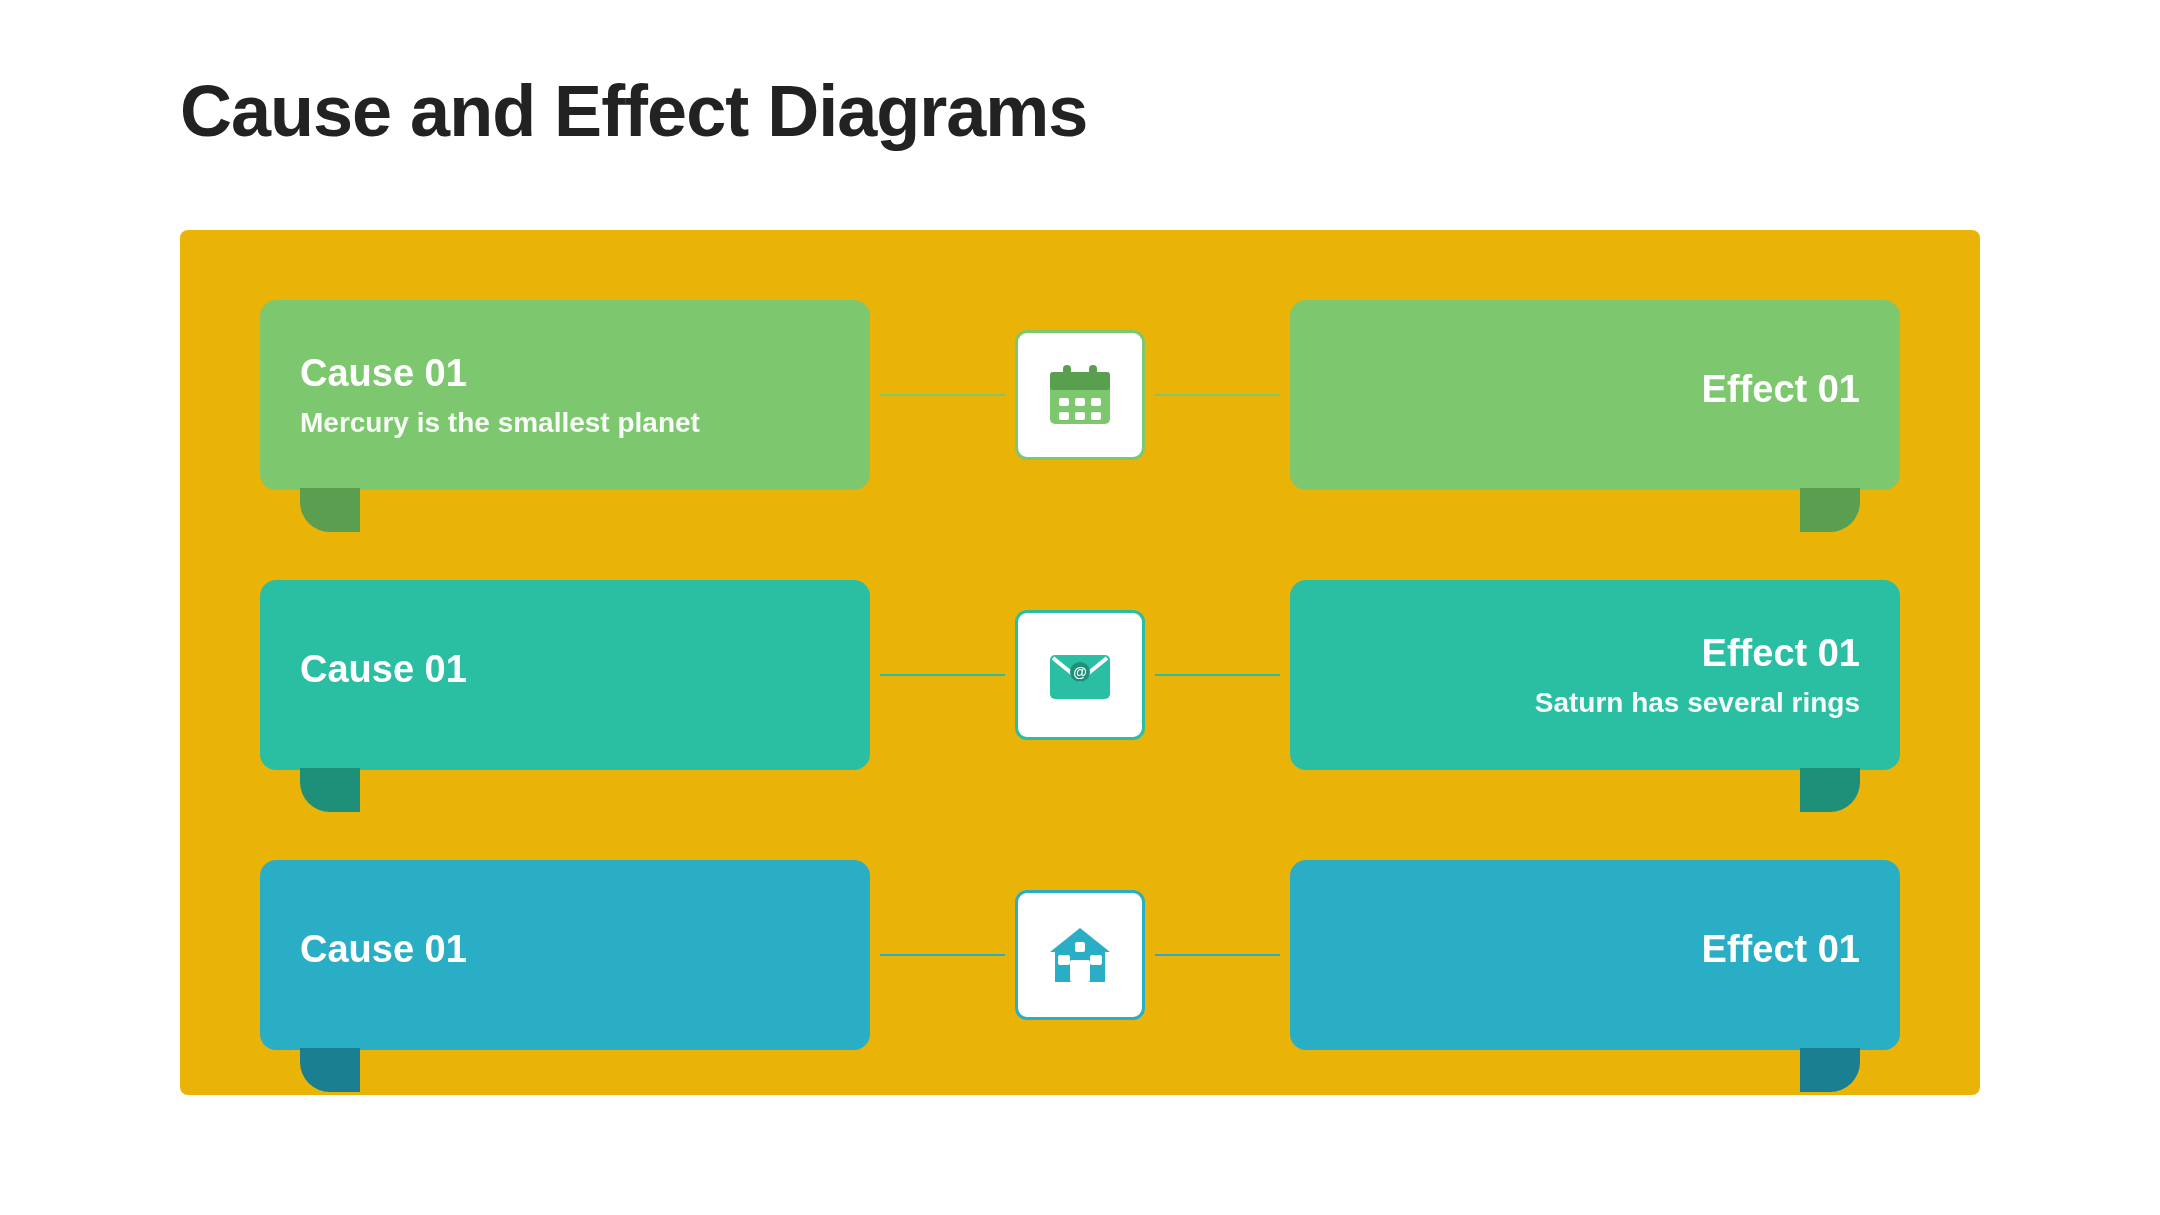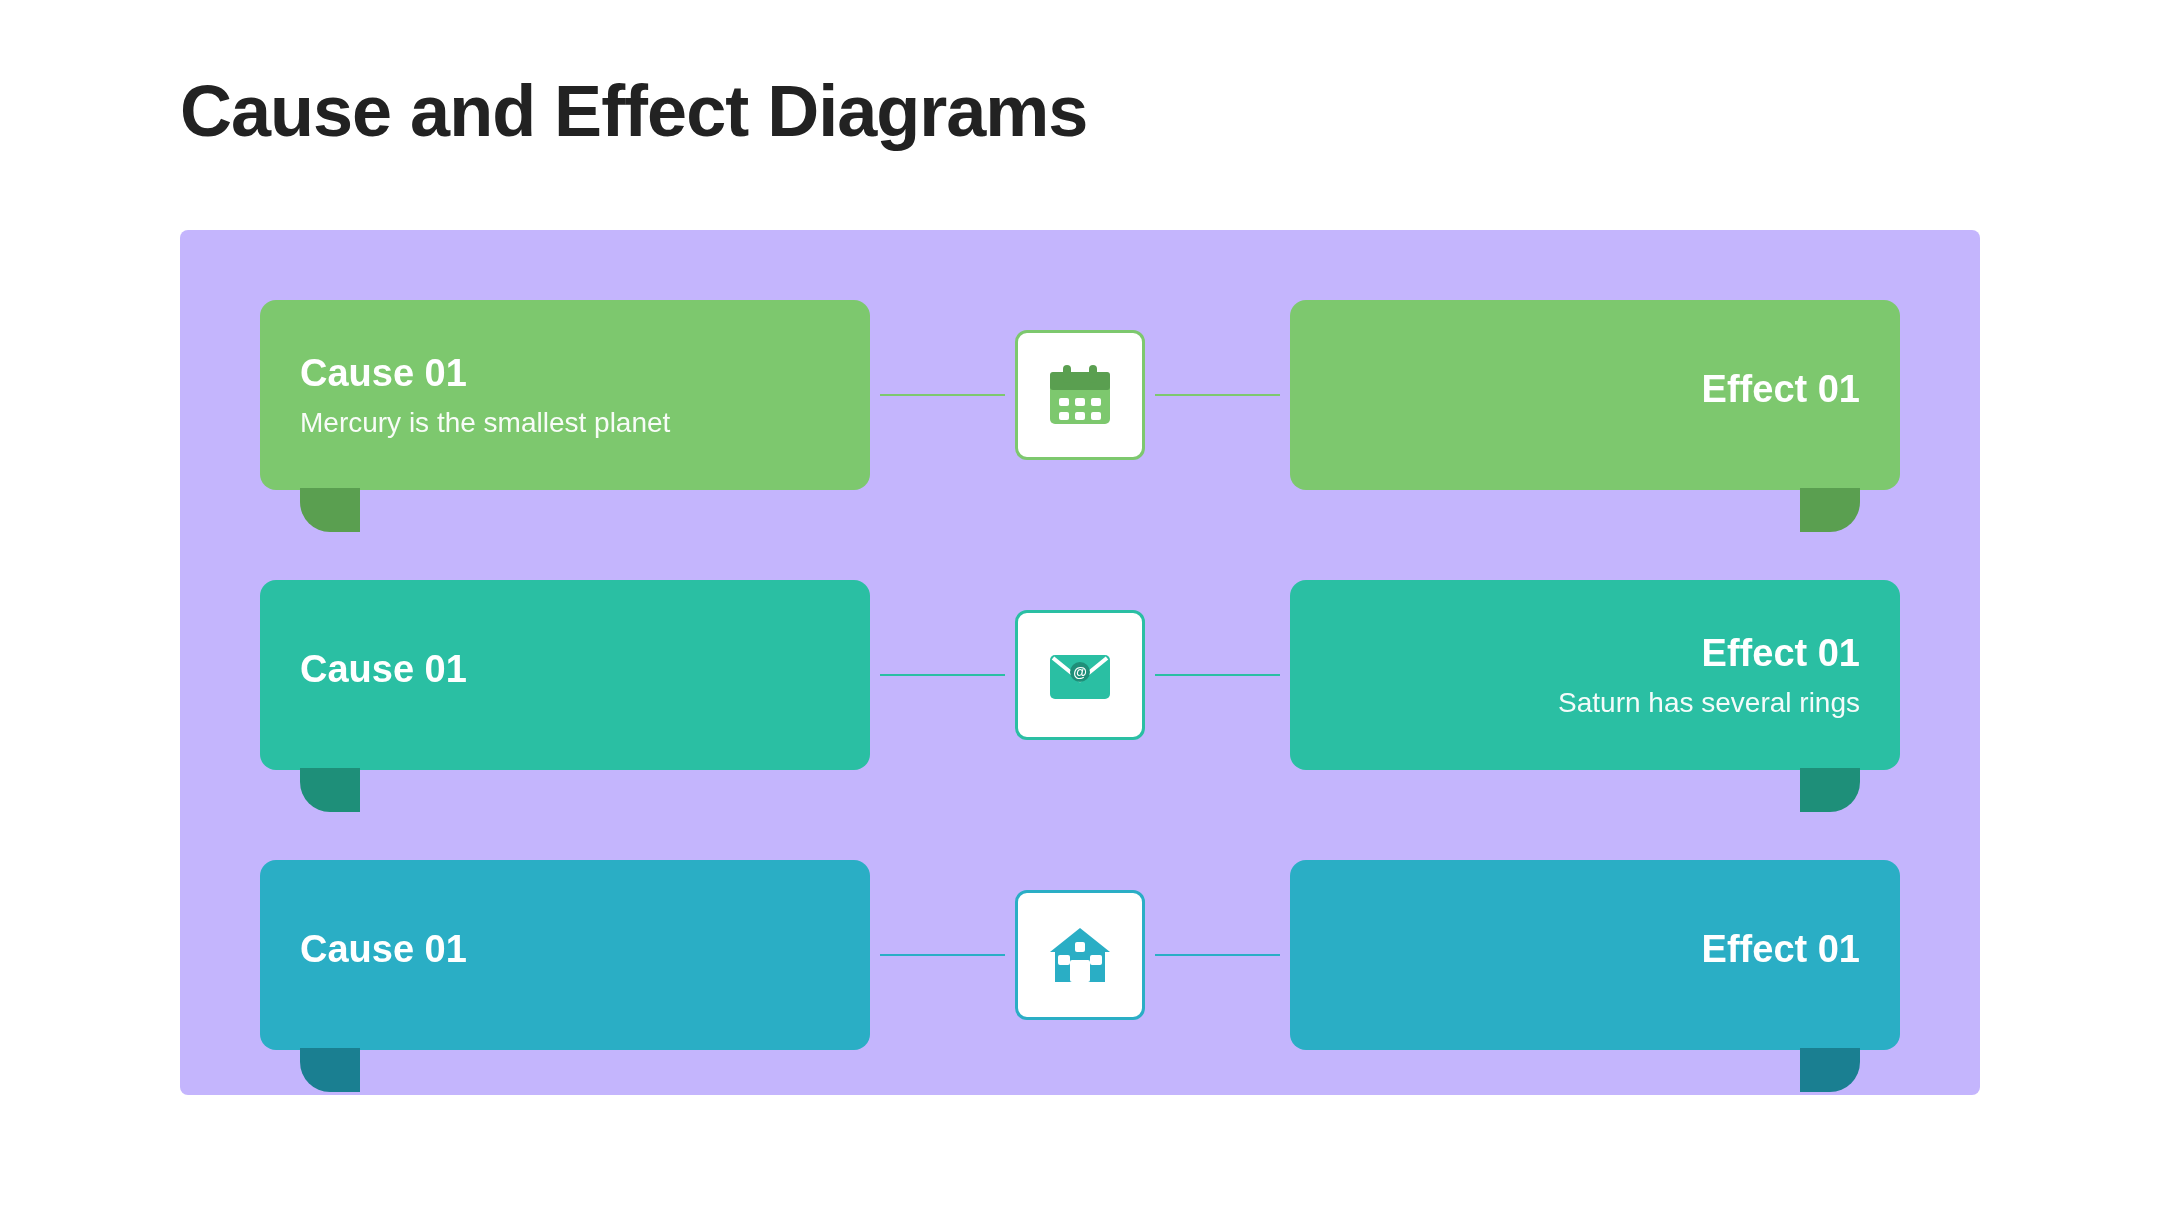--- a/index.html
+++ b/index.html
@@ -22,21 +22,21 @@
       color: #222222;
       letter-spacing: -1px;
     }
 
     .diagram-container {
       position: absolute;
       top: 230px;
       left: 180px;
       right: 180px;
       bottom: 120px;
-      background: #c4b5fd;
+      background: #eab308;
       border-radius: 8px;
     }
 
     .row {
       position: absolute;
       left: 80px;
       right: 80px;
       height: 230px;
       display: flex;
       align-items: center;
@@ -112,21 +112,21 @@
 
     .block-title {
       font-size: 38px;
       font-weight: 600;
       color: #ffffff;
       margin-bottom: 12px;
     }
 
     .block-subtitle {
       font-size: 28px;
-      font-weight: 400;
+      font-weight: 700;
       color: #ffffff;
       opacity: 0.95;
     }
 
     .icon-box {
       width: 130px;
       height: 130px;
       border-radius: 12px;
       border: 3px solid currentColor;
       display: flex;

